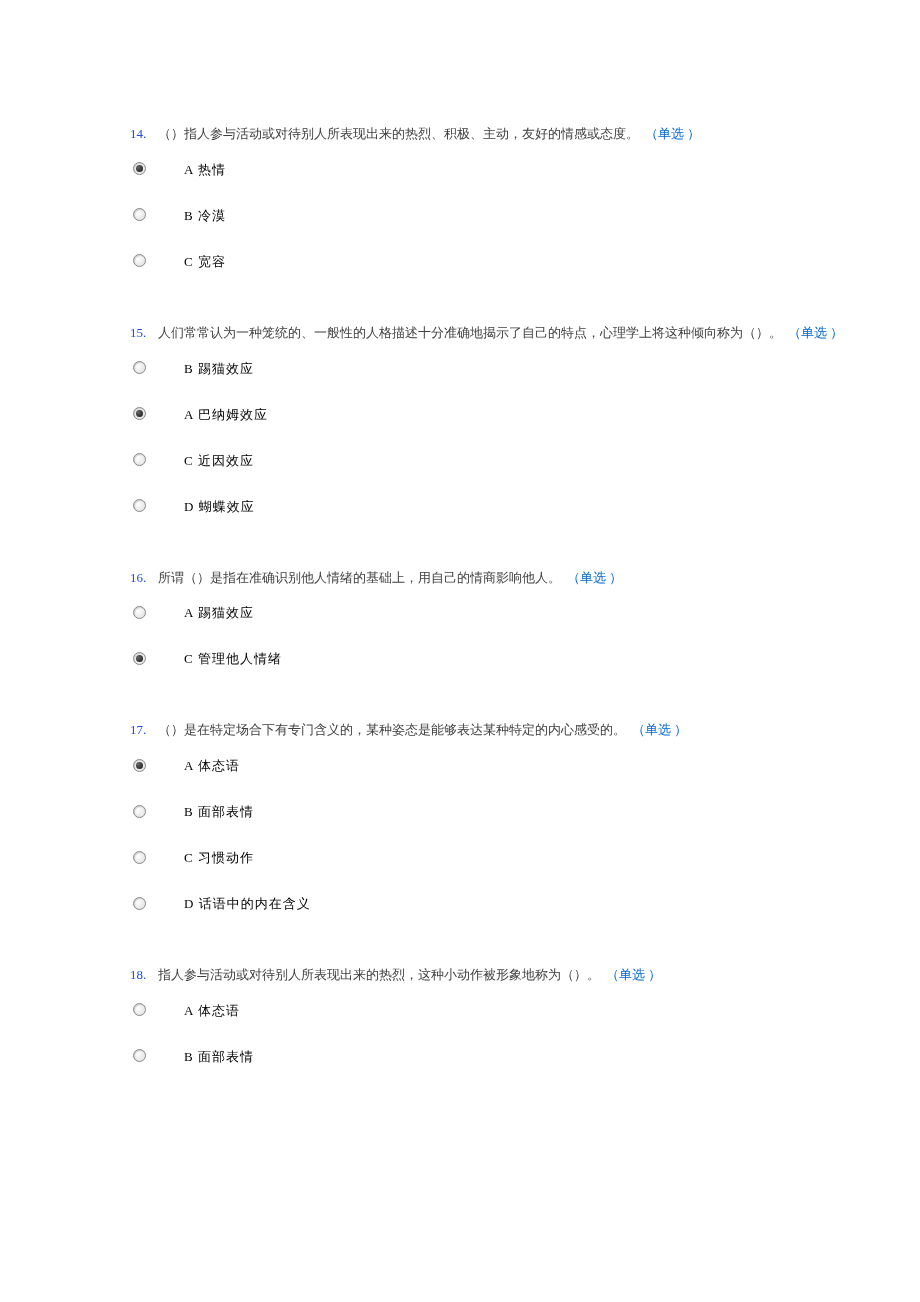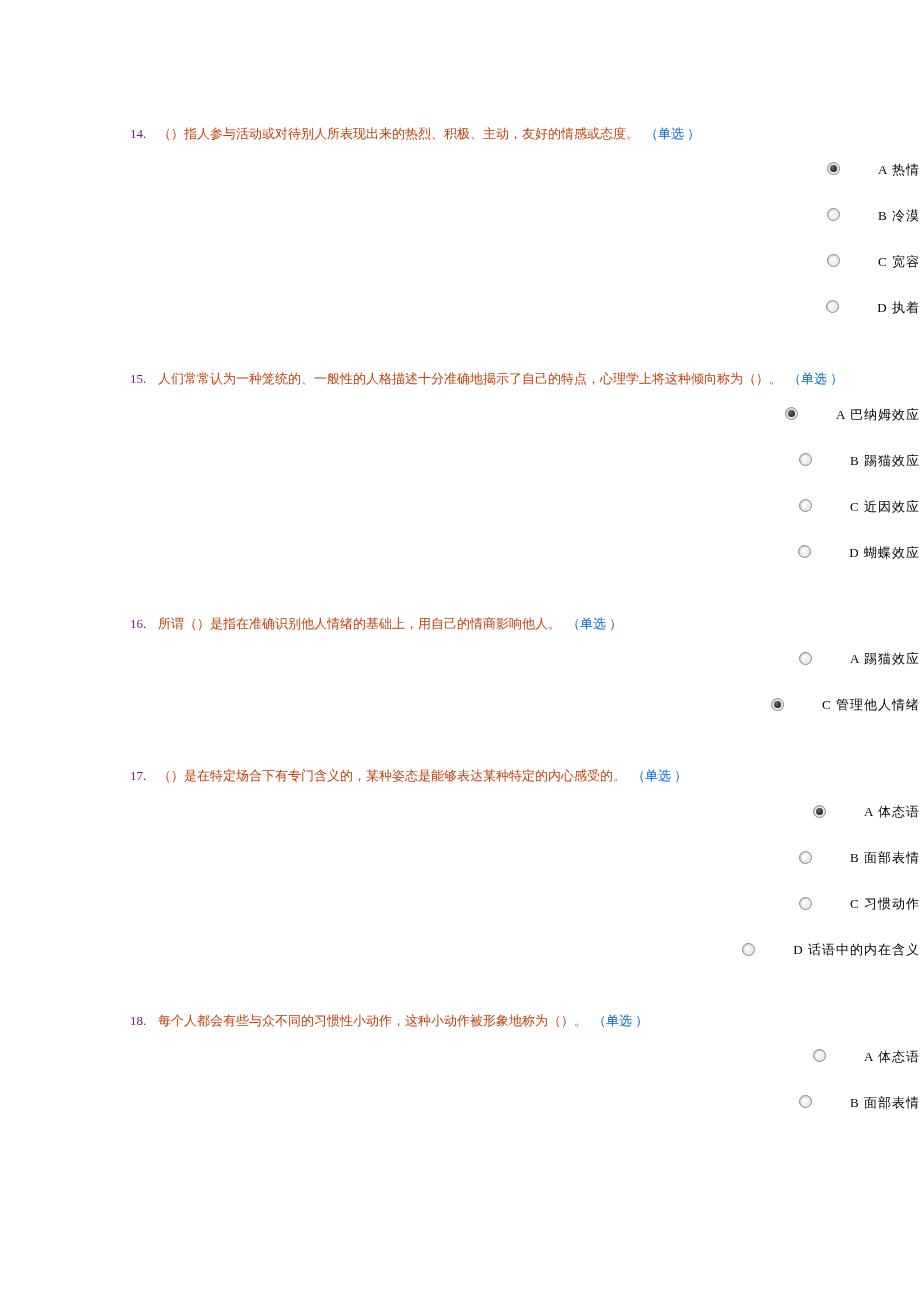--- a/index.html
+++ b/index.html
@@ -13,42 +13,41 @@
     .question {
       margin-bottom: 8px;
     }
     .question-header {
       display: flex;
       align-items: baseline;
       margin-bottom: 16px;
       line-height: 1.6;
     }
     .q-number {
-      color: #701a75;
+      color: #1d4ed8;
       font-weight: normal;
       min-width: 28px;
     }
     .q-text {
-      color: #c2410c;
+      color: #404040;
       font-weight: normal;
     }
     .q-type {
       color: #0066cc;
       margin-left: 6px;
       margin-top: 24px;
     }
     .options {
       padding-left: 0;
     }
     .option {
       display: flex;
       align-items: center;
       margin-bottom: 28px;
       padding-left: 0;
-      justify-content: flex-end;
     }
     .radio-wrap {
       width: 18px;
       height: 18px;
       display: inline-flex;
       align-items: center;
       justify-content: center;
       margin-right: 36px;
       margin-top: -2px;
     }
@@ -99,46 +98,40 @@
             <span class="radio-icon"></span>
           </span>
           <span class="option-text">B 冷漠</span>
         </div>
         <div class="option">
           <span class="radio-wrap">
             <span class="radio-icon"></span>
           </span>
           <span class="option-text">C 宽容</span>
         </div>
-        <div class="option">
-          <span class="radio-wrap">
-            <span class="radio-icon"></span>
-          </span>
-          <span class="option-text">D 执着</span>
-        </div>
       </div>
     </div>
     <div class="question">
       <div class="question-header">
         <span class="q-number">15.</span>
         <span class="q-text">人们常常认为一种笼统的、一般性的人格描述十分准确地揭示了自己的特点，心理学上将这种倾向称为（）。</span>
         <span class="q-type">（单选 ）</span>
       </div>
       <div class="options">
         <div class="option">
           <span class="radio-wrap">
+            <span class="radio-icon"></span>
+          </span>
+          <span class="option-text">B 踢猫效应</span>
+        </div>
+        <div class="option">
+          <span class="radio-wrap">
             <span class="radio-icon checked"></span>
           </span>
           <span class="option-text">A 巴纳姆效应</span>
-        </div>
-        <div class="option">
-          <span class="radio-wrap">
-            <span class="radio-icon"></span>
-          </span>
-          <span class="option-text">B 踢猫效应</span>
         </div>
         <div class="option">
           <span class="radio-wrap">
             <span class="radio-icon"></span>
           </span>
           <span class="option-text">C 近因效应</span>
         </div>
         <div class="option">
           <span class="radio-wrap">
             <span class="radio-icon"></span>
@@ -197,21 +190,21 @@
           <span class="radio-wrap">
             <span class="radio-icon"></span>
           </span>
           <span class="option-text">D 话语中的内在含义</span>
         </div>
       </div>
     </div>
     <div class="question">
       <div class="question-header">
         <span class="q-number">18.</span>
-        <span class="q-text">每个人都会有些与众不同的习惯性小动作，这种小动作被形象地称为（）。</span>
+        <span class="q-text">指人参与活动或对待别人所表现出来的热烈，这种小动作被形象地称为（）。</span>
         <span class="q-type">（单选 ）</span>
       </div>
       <div class="options">
         <div class="option">
           <span class="radio-wrap">
             <span class="radio-icon"></span>
           </span>
           <span class="option-text">A 体态语</span>
         </div>
         <div class="option">

